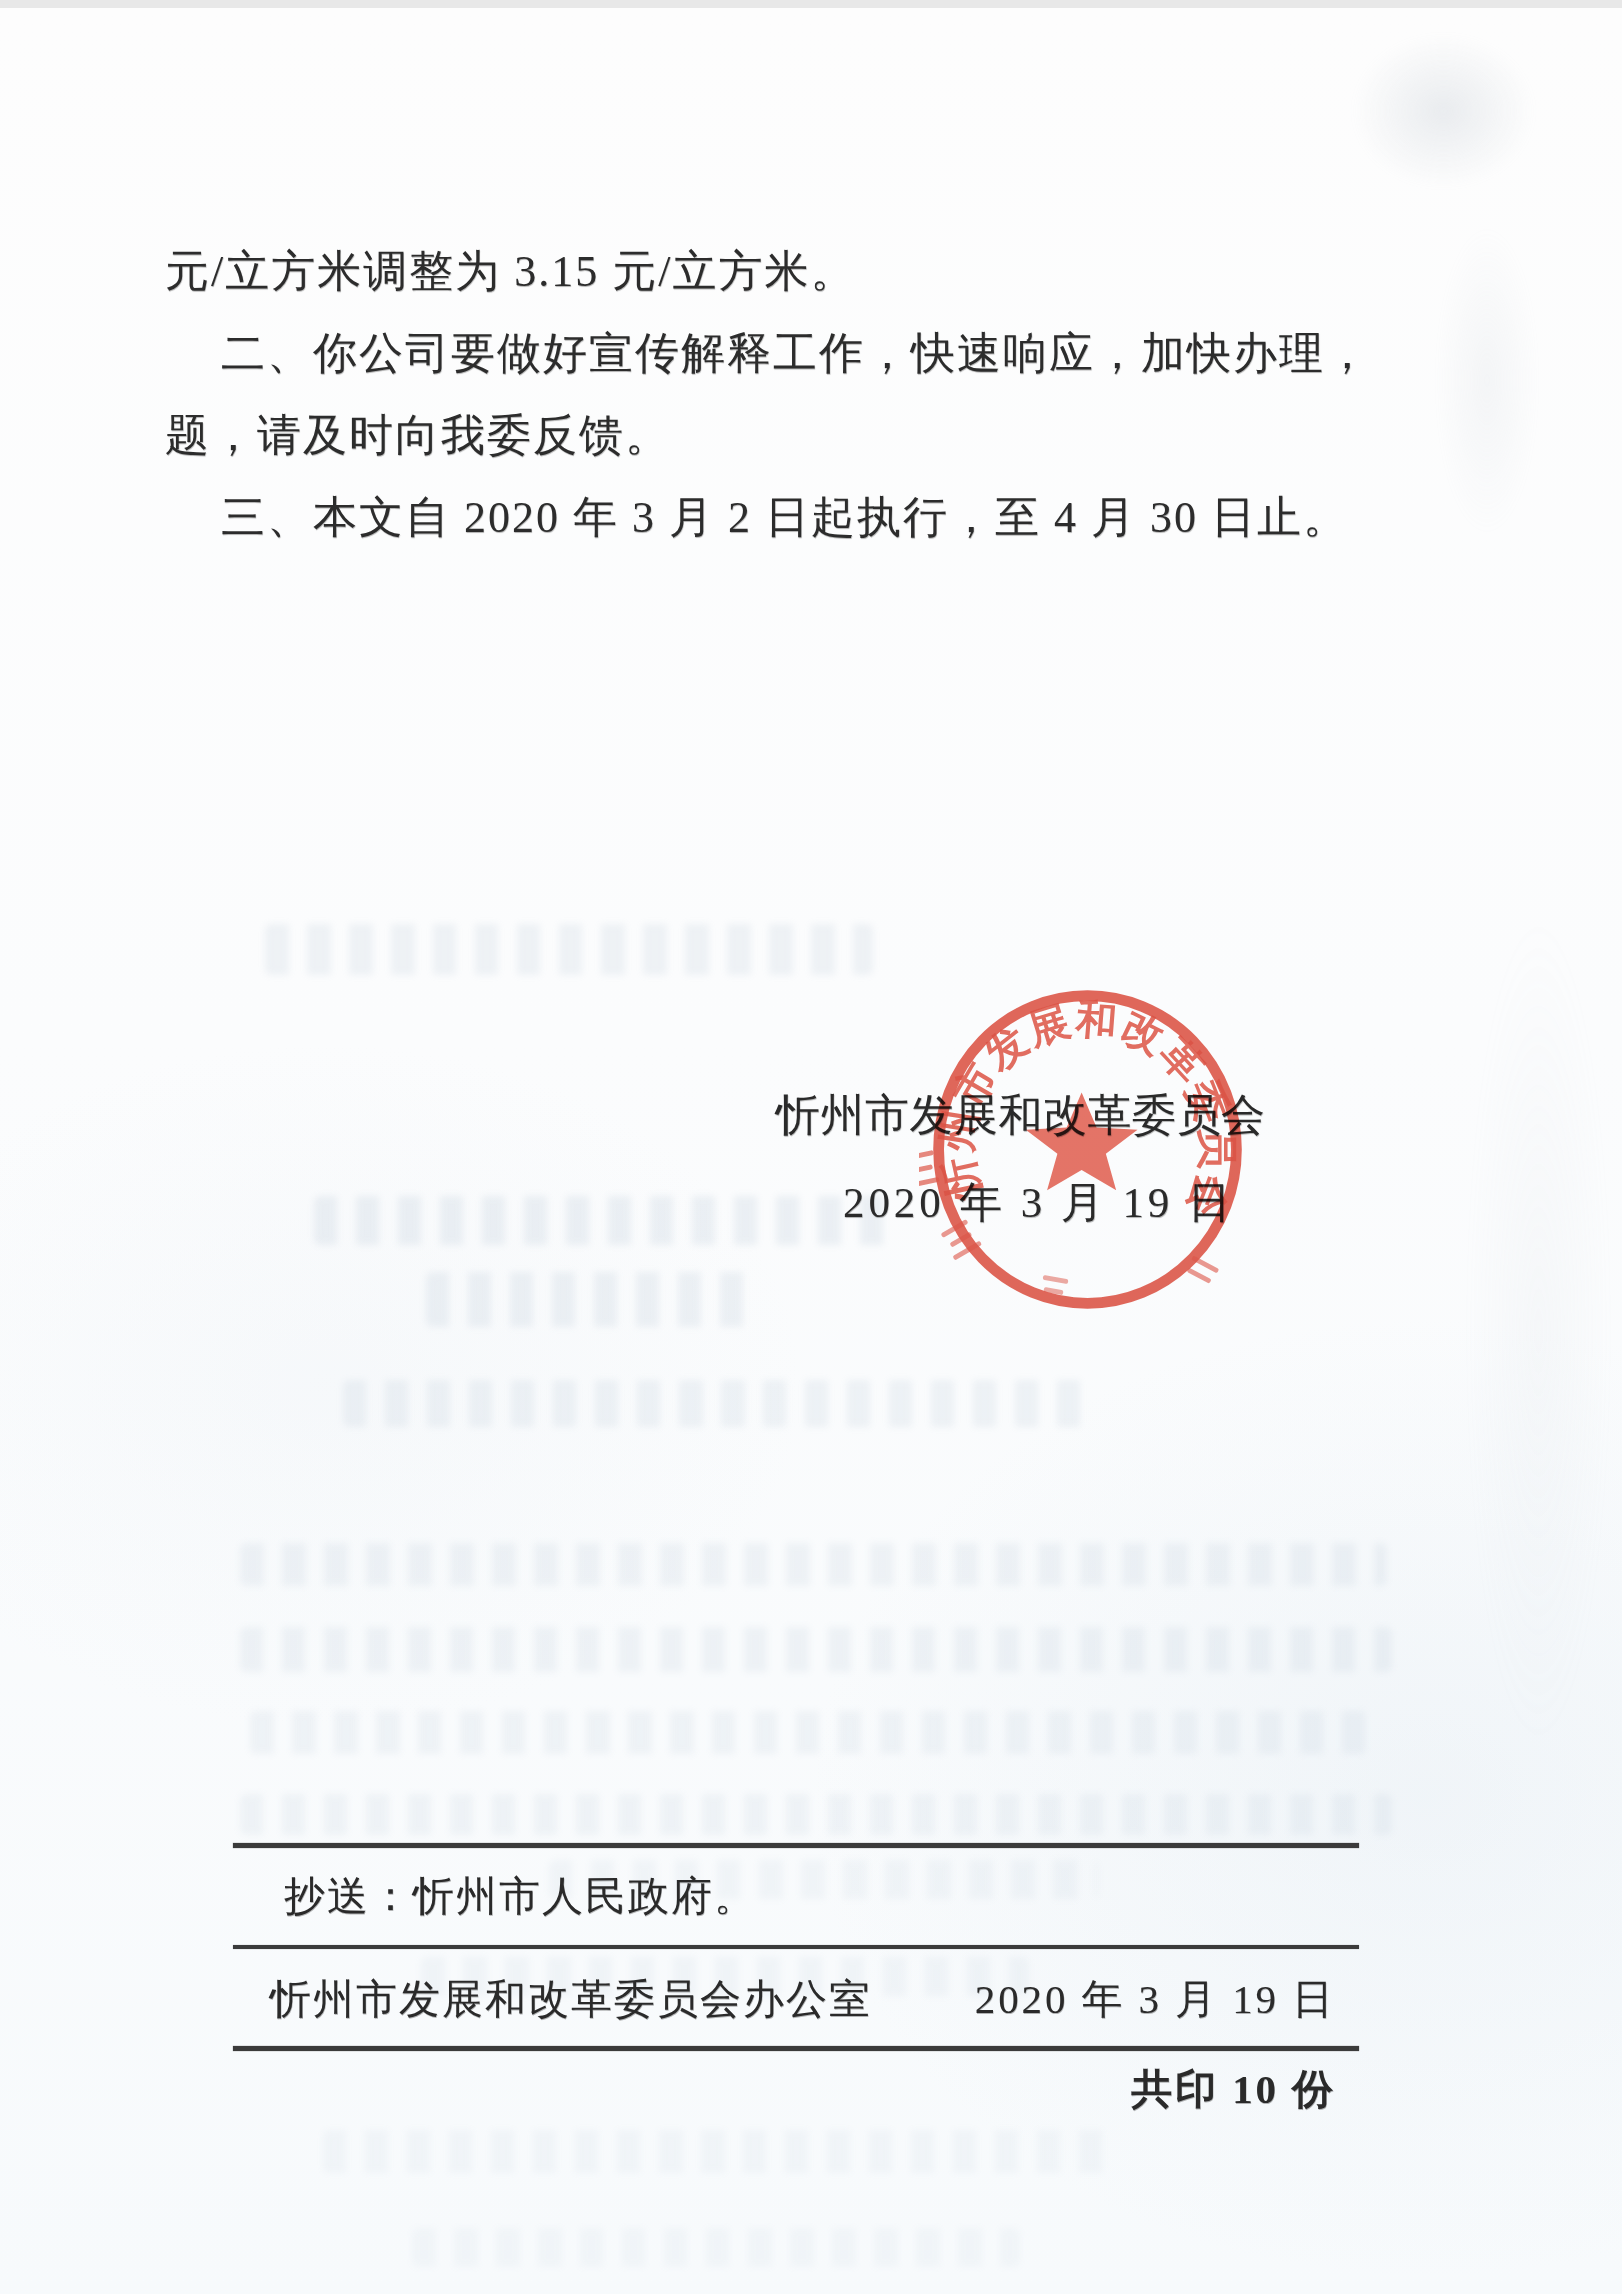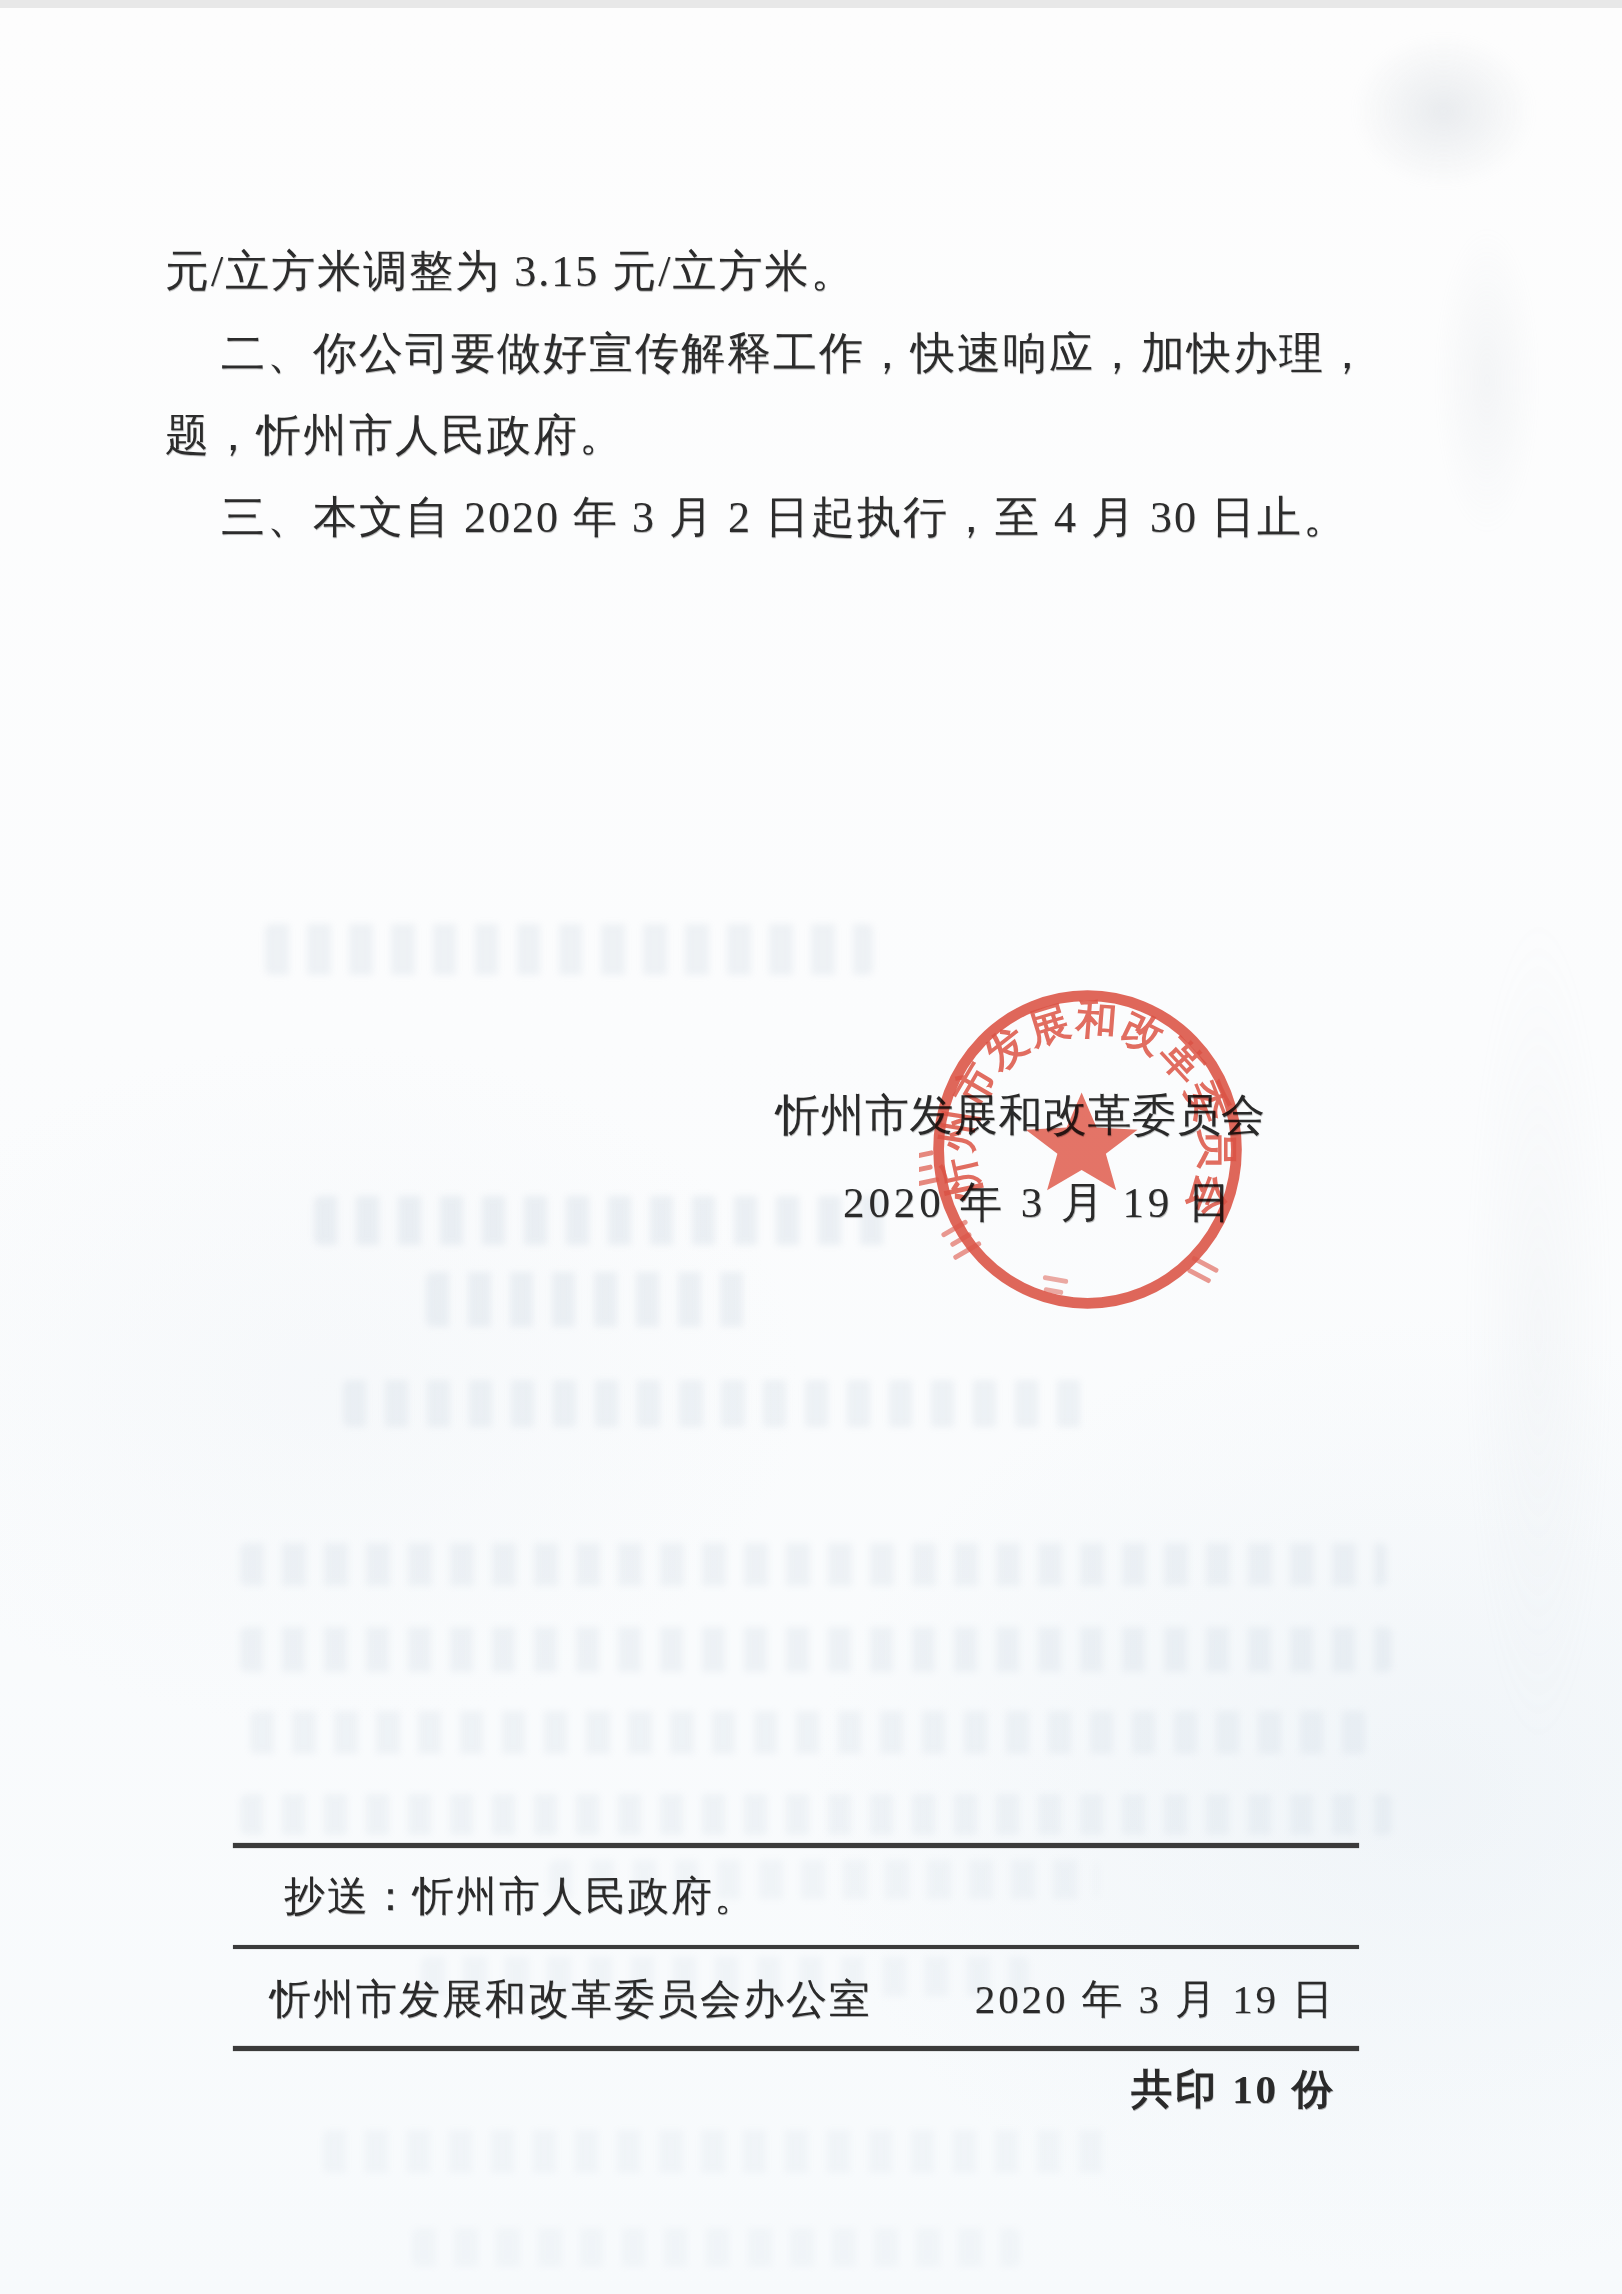--- a/index.html
+++ b/index.html
@@ -114,21 +114,21 @@
   <div class="ghost" style="left:250px;top:1703px;width:1117px;height:43px;opacity:.21;"></div>
   <div class="ghost" style="left:240px;top:1786px;width:1152px;height:41px;opacity:.20;"></div>
   <div class="ghost" style="left:549px;top:1852px;width:549px;height:39px;opacity:.17;"></div>
   <div class="ghost" style="left:421px;top:1949px;width:608px;height:39px;opacity:.17;"></div>
   <div class="ghost" style="left:323px;top:2122px;width:784px;height:43px;opacity:.15;"></div>
   <div class="ghost" style="left:412px;top:2220px;width:608px;height:39px;opacity:.13;"></div>
 
   <div class="body-text">
     <div class="line">元/立方米调整为 3.15 元/立方米。</div>
     <div class="line indent">二、你公司要做好宣传解释工作，快速响应，加快办理，</div>
-    <div class="line">题，忻州市人民政府。</div>
+    <div class="line">题，请及时向我委反馈。</div>
     <div class="line indent">三、本文自 2020 年 3 月 2 日起执行，至 4 月 30 日止。</div>
   </div>
 
   <div class="sig-org">忻州市发展和改革委员会</div>
   <div class="sig-date">2020 年 3 月 19 日</div>
 
   <svg class="seal" viewBox="-172 -175 344 350" xmlns="http://www.w3.org/2000/svg">
 
     <ellipse cx="0" cy="0" rx="152" ry="157" fill="none" stroke="#dd4636" stroke-width="11" stroke-opacity="0.88"></ellipse>
 

